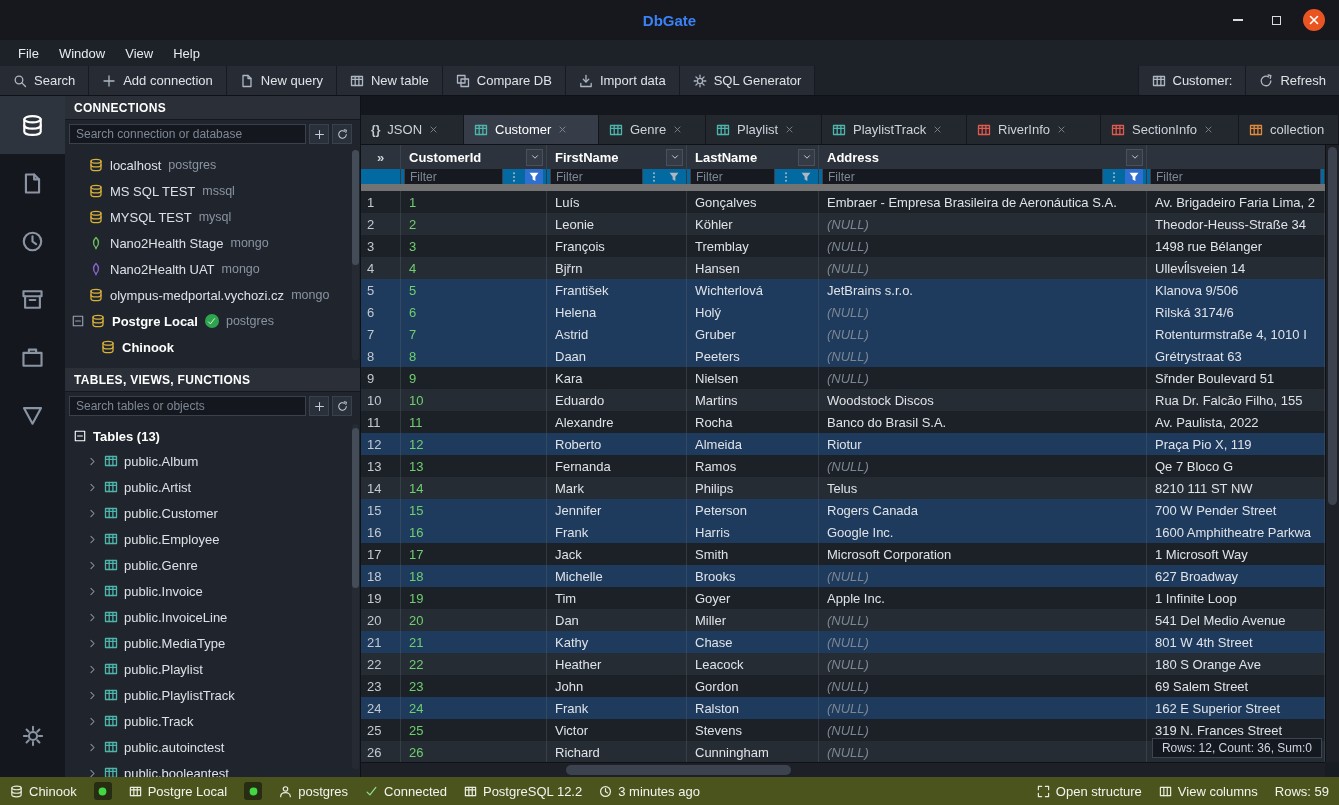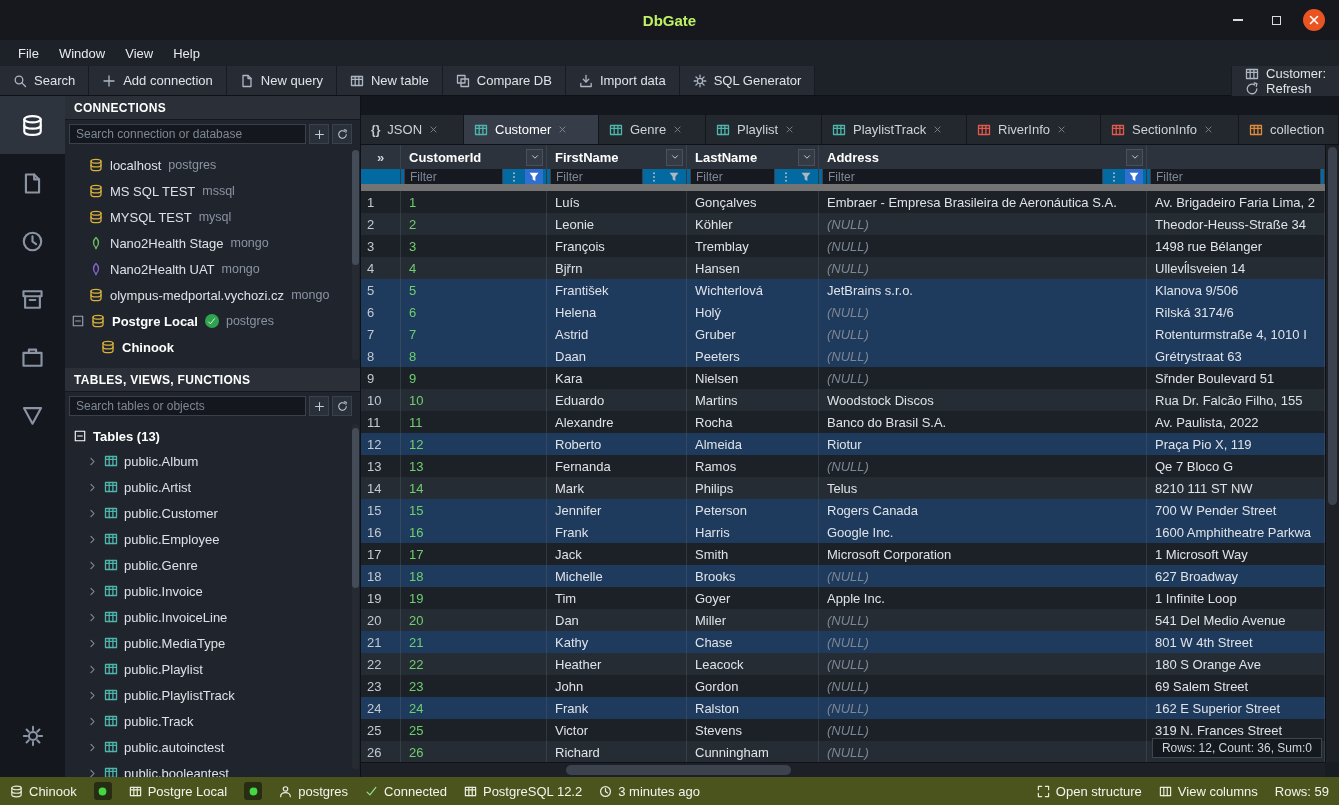--- a/index.html
+++ b/index.html
@@ -2,35 +2,35 @@
 <html><head>
 <meta charset="utf-8">
 <style>
   * { box-sizing: border-box; margin: 0; padding: 0; }
   html,body { width:1339px; height:805px; overflow:hidden; }
   body { font-family:"Liberation Sans", sans-serif; background:#11141a; color:#e6e9ee; }
   .app { width:1339px; height:805px; display:flex; flex-direction:column; }
 
   
   .titlebar { height:40px; background:#16181e; position:relative; display:flex; align-items:center; flex:none; }
-  .tb-title { position:absolute; left:0; right:0; text-align:center; font-weight:bold; font-size:15px; color:#bef264; }
+  .tb-title { position:absolute; left:0; right:0; text-align:center; font-weight:bold; font-size:15px; color:#3b82f6; }
   .tb-controls { margin-left:auto; display:flex; align-items:center; gap:16px; padding-right:14px; z-index:2; }
   .win-btn { width:22px; height:22px; border-radius:50%; display:flex; align-items:center; justify-content:center; color:#d8dbe0; cursor:default; }
   .min-glyph { width:10px; border-bottom:2px solid #d8dbe0; display:block; }
   .max-glyph { width:9px; height:9px; border:1.6px solid #d8dbe0; display:block; }
   .win-btn.close { background:#e95420; color:#fff; }
 
   
   .menubar { height:26px; background:#1d2128; display:flex; align-items:center; padding:0 8px; flex:none; }
   .menu-item { padding:2px 10px; font-size:13px; color:#e8ebef; }
 
   
   .toolbar { height:30px; background:#1d2128; display:flex; align-items:stretch; flex:none; border-bottom:1px solid #0e1116;gap:32px; }
   .tb-left, .tb-right { display:flex; align-items:stretch; }
-  .tb-right { margin-left:auto;flex-direction:column; }
+  .tb-right { margin-left:auto; }
   .tbtn { display:flex; align-items:center; gap:7px; padding:0 13px; font-size:13px; color:#dfe3e8; background:#272c34; border-right:1px solid #171a20; cursor:default; }
   .tb-right .tbtn { border-left:1px solid #171a20; border-right:none; }
   .tbtn .icon { color:#aeb6c2; display:flex; }
 
   
   .main { flex:1; display:flex; min-height:0; }
 
   .iconbar { width:65px; background:#14171d; display:flex; flex-direction:column; align-items:center; flex:none; }
   .ibtn { width:65px; height:58px; display:flex; align-items:center; justify-content:center; color:#8b94a3; }
   .ibtn.active { background:#2e343e; color:#ffffff; }

